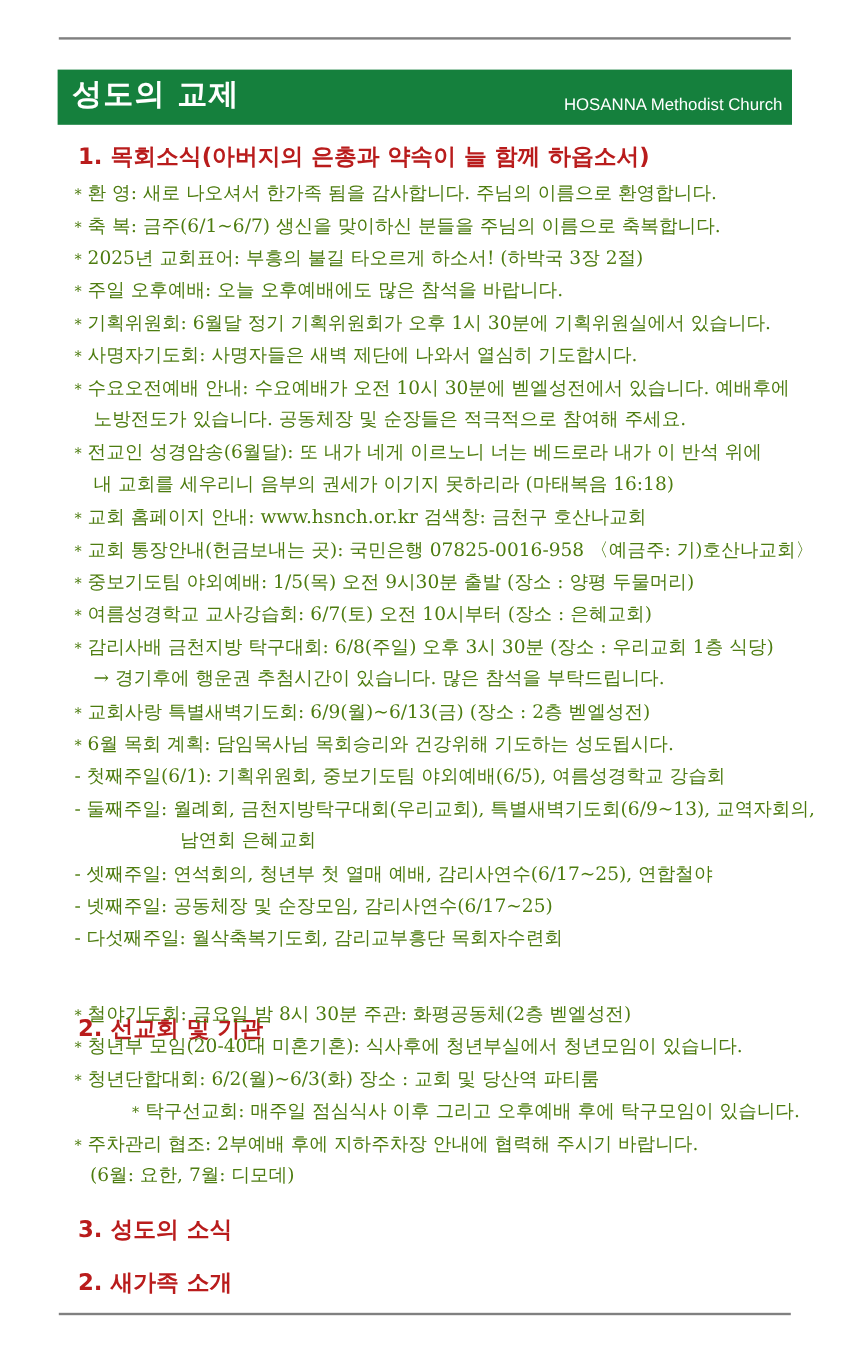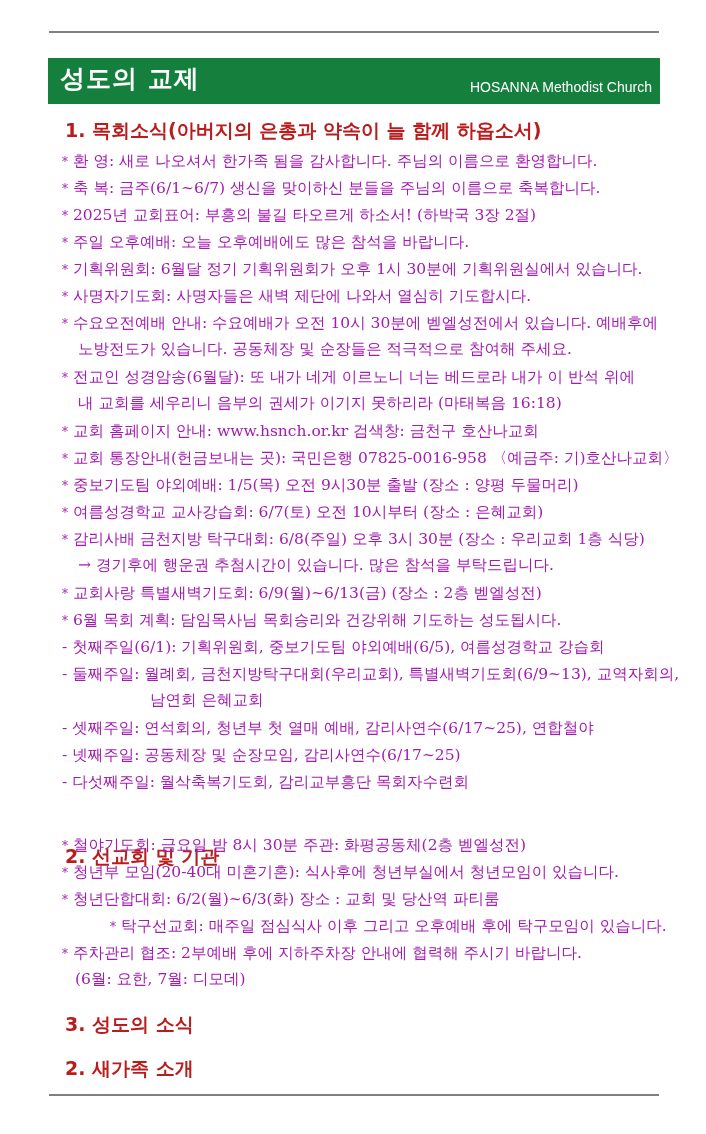--- a/index.html
+++ b/index.html
@@ -33,21 +33,21 @@
     .section-head {
       position: absolute; left: 48px;
       font-family: "DejaVu Sans", "Liberation Sans", sans-serif;
       font-size: 19px; font-weight: bold; color: #b91c1c;
       white-space: nowrap;
       margin-left: 17px;
     }
     .line {
       position: absolute; left: 62px;
       font-size: 15.5px; line-height: 20px; white-space: nowrap;
-      color: #a21caf;
+      color: #4d7c0f;
     }
     .line .bullet { font-size: 12px; display: inline-block; width: 11px; }
     .line.indent { left: 78px; }
     .line.dash { left: 62px; }
     .line.dash-indent { left: 150px; }
   </style>
 </head>
 <body>
 
 <div class="rule top"></div>

